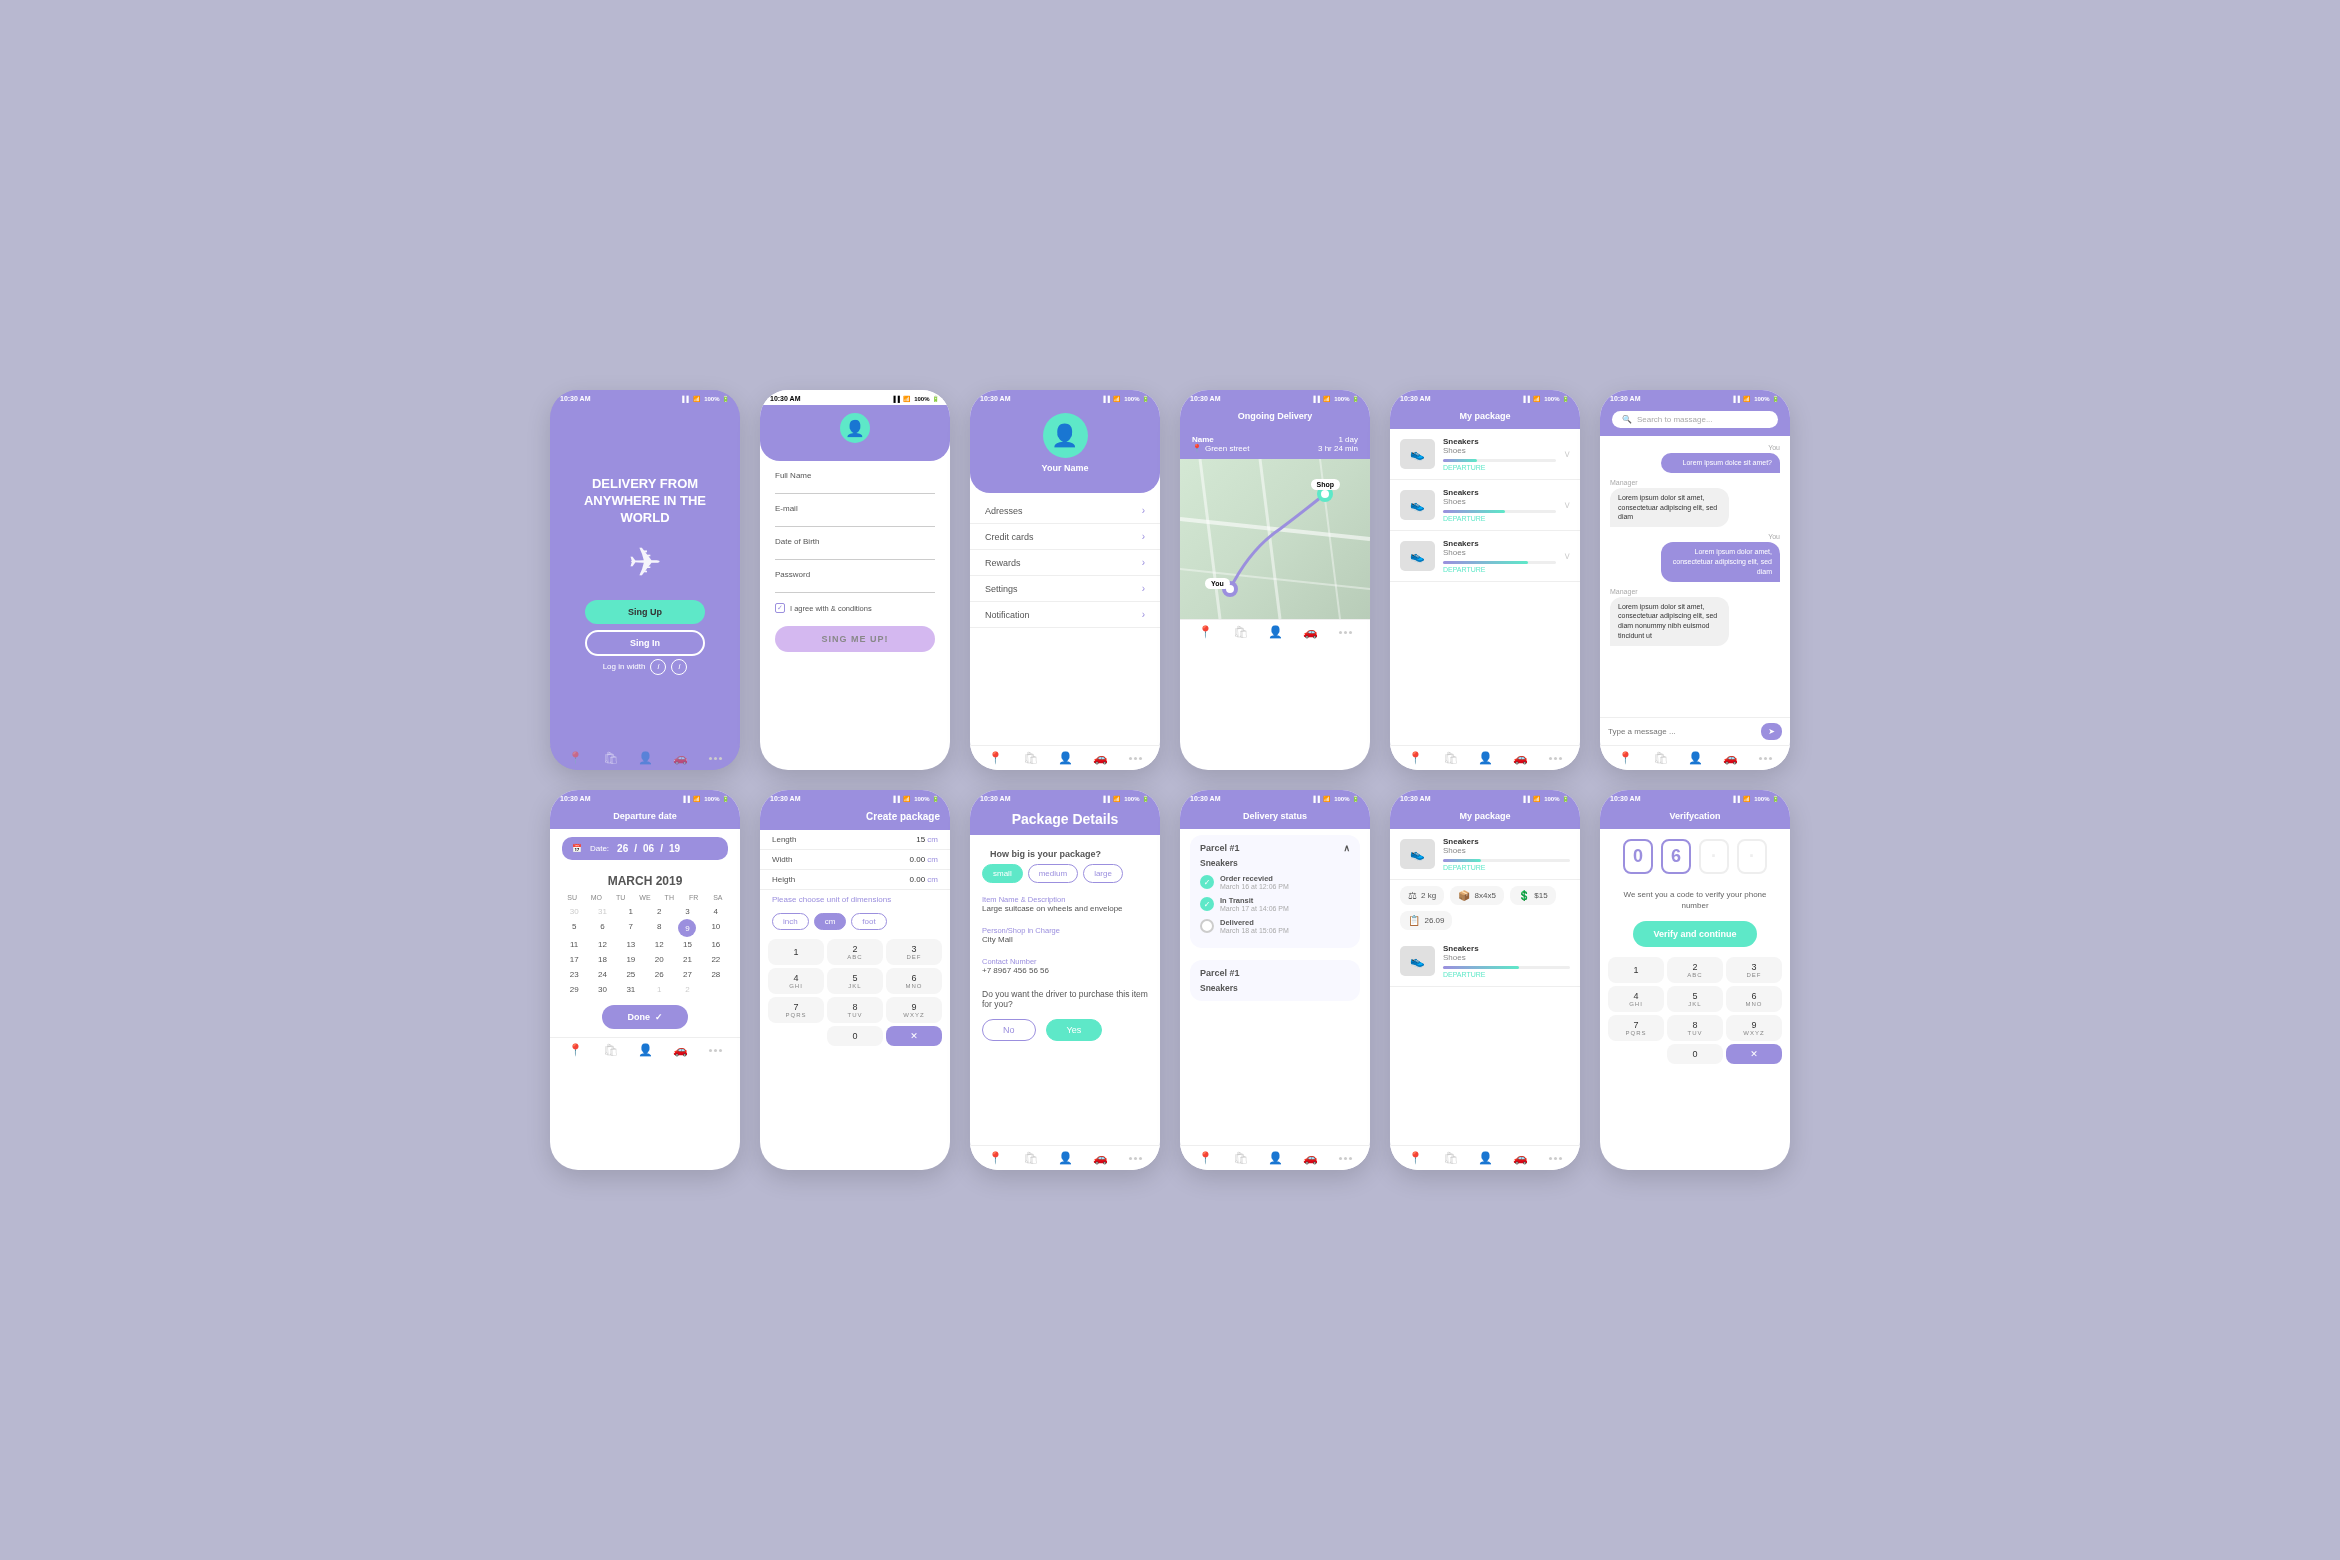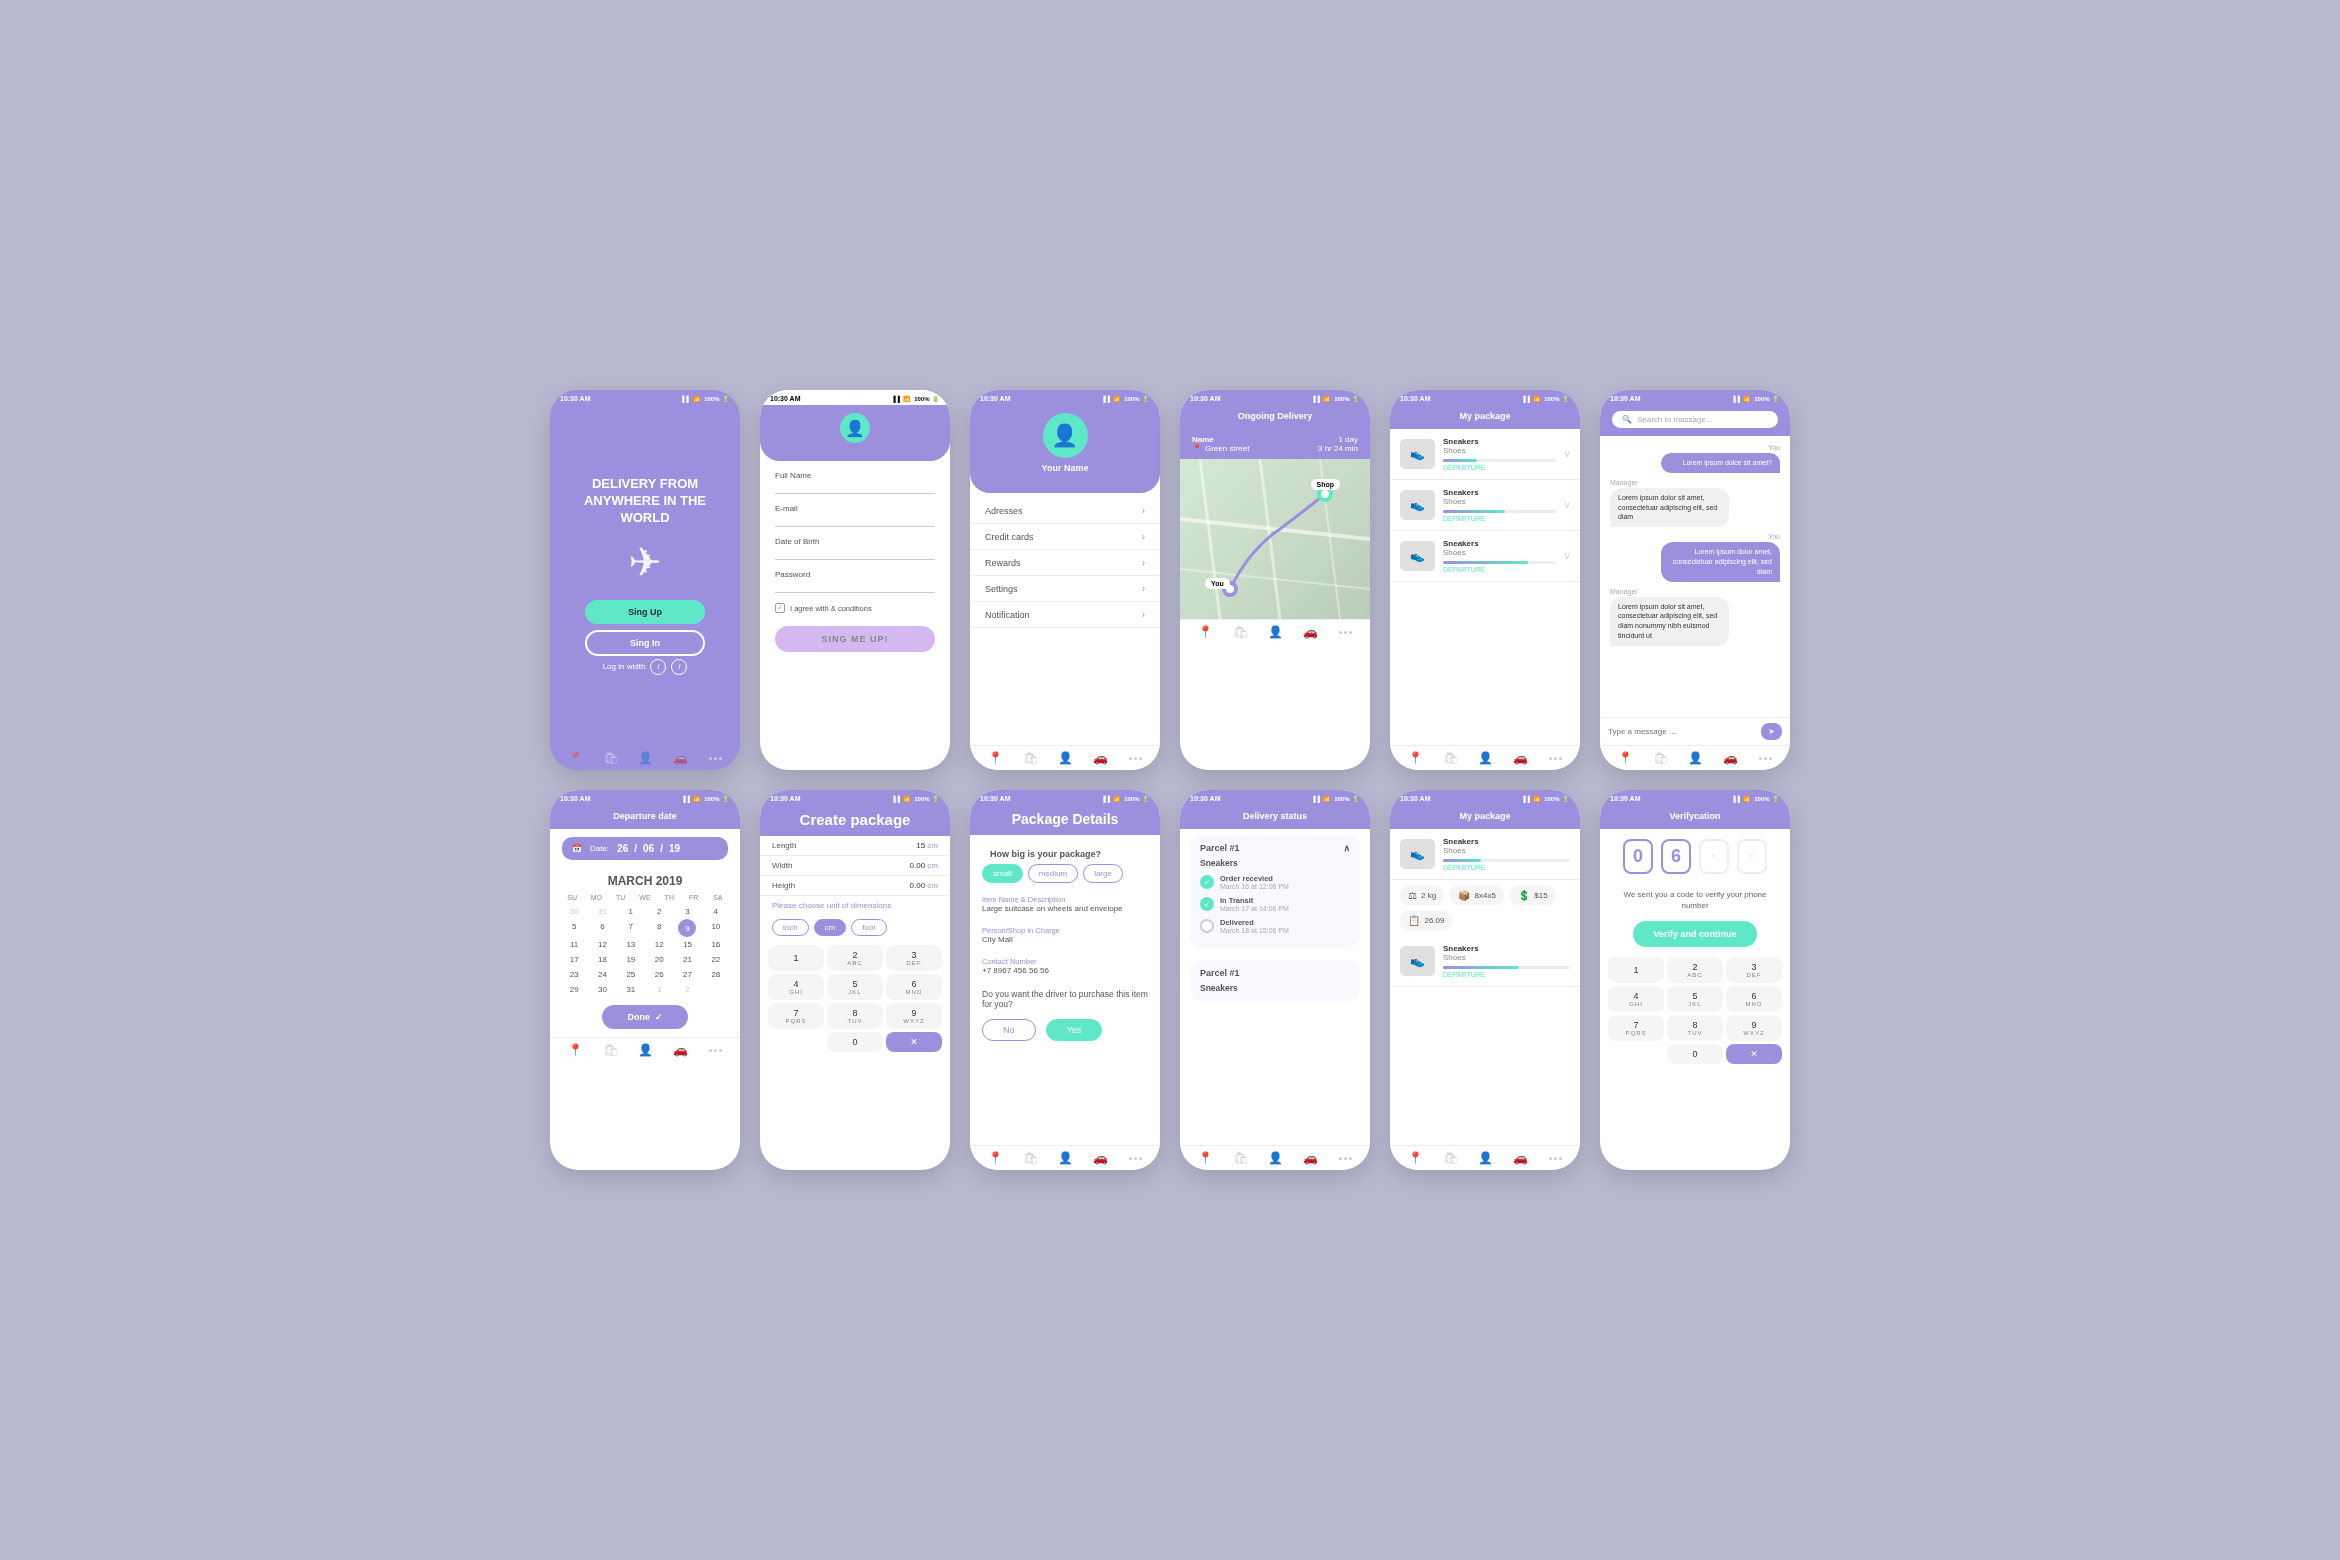--- a/index.html
+++ b/index.html
@@ -123,21 +123,21 @@
     .cal-month { text-align: center; font-size: 12px; font-weight: 700; color: #555; padding: 6px 0; }
     .cal-days-header { display: grid; grid-template-columns: repeat(7, 1fr); text-align: center; font-size: 7px; color: #888; margin-bottom: 3px; }
     .cal-days { display: grid; grid-template-columns: repeat(6, 1fr); text-align: center; font-size: 8px; }
     .cal-day { padding: 3px 1px; color: #555; }
     .cal-day.today { background: #9b8fde; color: white; border-radius: 50%; width: 18px; height: 18px; display: flex; align-items: center; justify-content: center; margin: 0 auto; }
     .cal-day.muted { color: #ccc; }
     .done-btn { background: #9b8fde; color: white; border: none; border-radius: 20px; padding: 7px 25px; font-size: 9px; font-weight: 600; display: flex; align-items: center; gap: 5px; margin: 8px auto; cursor: pointer; }
 
     
     .phone-8 { background: #fff; }
-    .phone-8-header { background: #9b8fde; padding: 6px 10px 8px; text-align: center; color: white; font-size: 15px; font-weight: 600; }
+    .phone-8-header { background: #9b8fde; padding: 6px 10px 8px; text-align: right; color: white; font-size: 10px; font-weight: 600; }
     .dim-field { display: flex; justify-content: space-between; align-items: center; padding: 5px 12px; border-bottom: 1px solid #eee; font-size: 8px; color: #555; }
     .dim-value { color: #333; font-weight: 500; }
     .dim-unit { color: #9b8fde; }
     .unit-label { font-size: 8px; color: #9b8fde; padding: 5px 12px; }
     .unit-options { display: flex; gap: 5px; padding: 4px 12px; }
     .unit-btn { border: 1px solid #9b8fde; border-radius: 12px; padding: 3px 10px; font-size: 8px; color: #9b8fde; background: transparent; cursor: pointer; }
     .unit-btn.active { background: #9b8fde; color: white; }
     .numpad { padding: 5px 8px; }
     .numpad-row { display: grid; grid-template-columns: repeat(3, 1fr); gap: 3px; margin-bottom: 3px; }
     .numpad-key { background: #f5f5f5; border: none; border-radius: 8px; padding: 5px; font-size: 9px; font-weight: 500; text-align: center; cursor: pointer; color: #333; }

